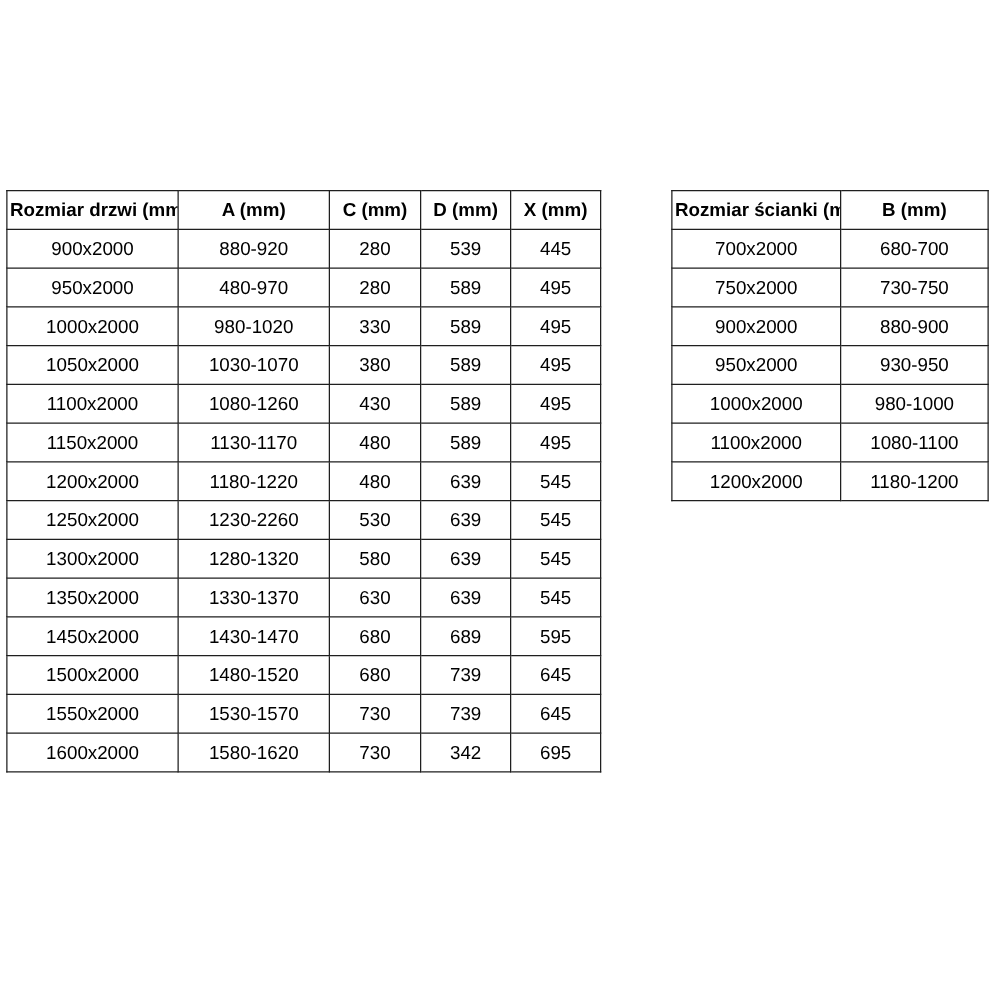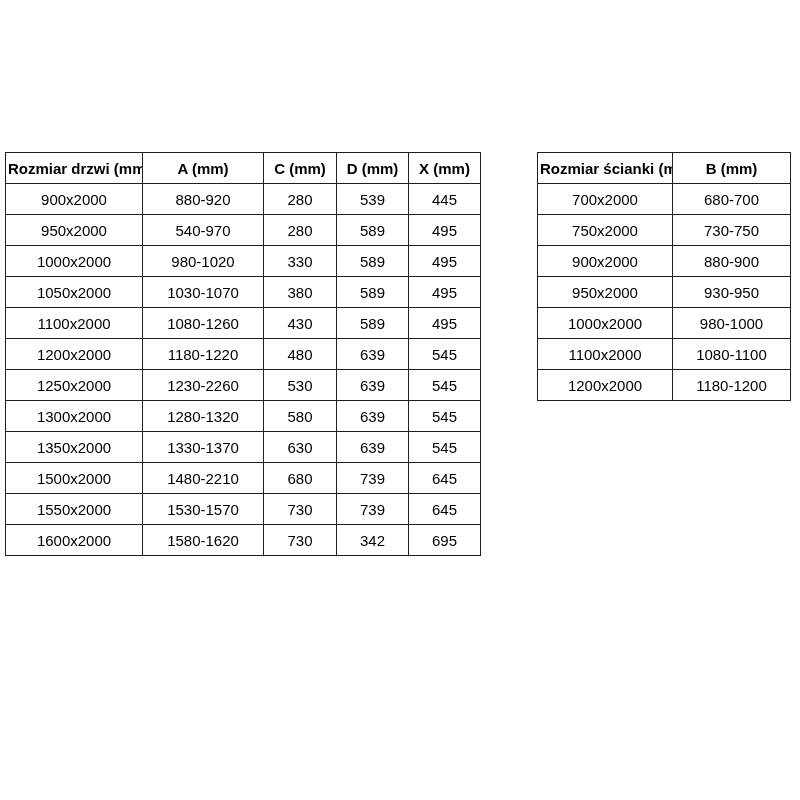--- a/index.html
+++ b/index.html
@@ -71,21 +71,21 @@
       <tbody>
         <tr>
           <td>900x2000</td>
           <td>880-920</td>
           <td>280</td>
           <td>539</td>
           <td>445</td>
         </tr>
         <tr>
           <td>950x2000</td>
-          <td>540-970</td>
+          <td>480-970</td>
           <td>280</td>
           <td>589</td>
           <td>495</td>
         </tr>
         <tr>
           <td>1000x2000</td>
           <td>980-1020</td>
           <td>330</td>
           <td>589</td>
           <td>495</td>
@@ -98,20 +98,27 @@
           <td>495</td>
         </tr>
         <tr>
           <td>1100x2000</td>
           <td>1080-1260</td>
           <td>430</td>
           <td>589</td>
           <td>495</td>
         </tr>
         <tr>
+          <td>1150x2000</td>
+          <td>1130-1170</td>
+          <td>480</td>
+          <td>589</td>
+          <td>495</td>
+        </tr>
+        <tr>
           <td>1200x2000</td>
           <td>1180-1220</td>
           <td>480</td>
           <td>639</td>
           <td>545</td>
         </tr>
         <tr>
           <td>1250x2000</td>
           <td>1230-2260</td>
           <td>530</td>
@@ -126,22 +133,29 @@
           <td>545</td>
         </tr>
         <tr>
           <td>1350x2000</td>
           <td>1330-1370</td>
           <td>630</td>
           <td>639</td>
           <td>545</td>
         </tr>
         <tr>
+          <td>1450x2000</td>
+          <td>1430-1470</td>
+          <td>680</td>
+          <td>689</td>
+          <td>595</td>
+        </tr>
+        <tr>
           <td>1500x2000</td>
-          <td>1480-2210</td>
+          <td>1480-1520</td>
           <td>680</td>
           <td>739</td>
           <td>645</td>
         </tr>
         <tr>
           <td>1550x2000</td>
           <td>1530-1570</td>
           <td>730</td>
           <td>739</td>
           <td>645</td>

